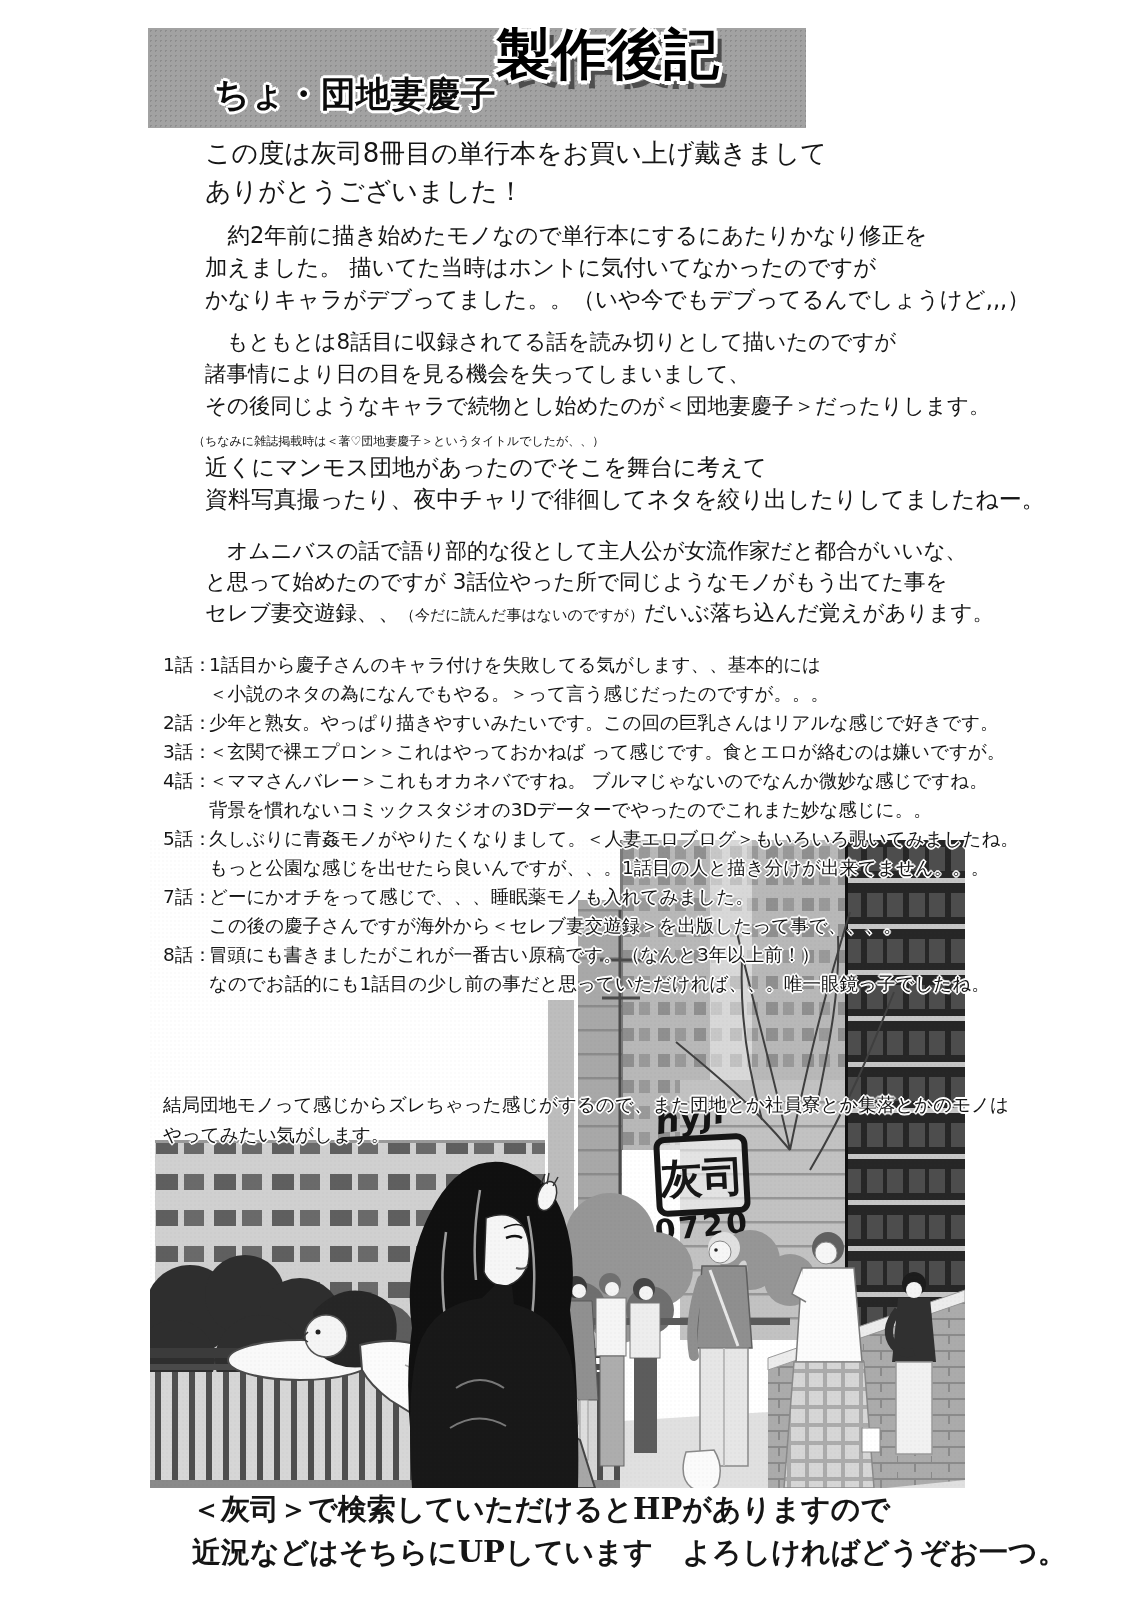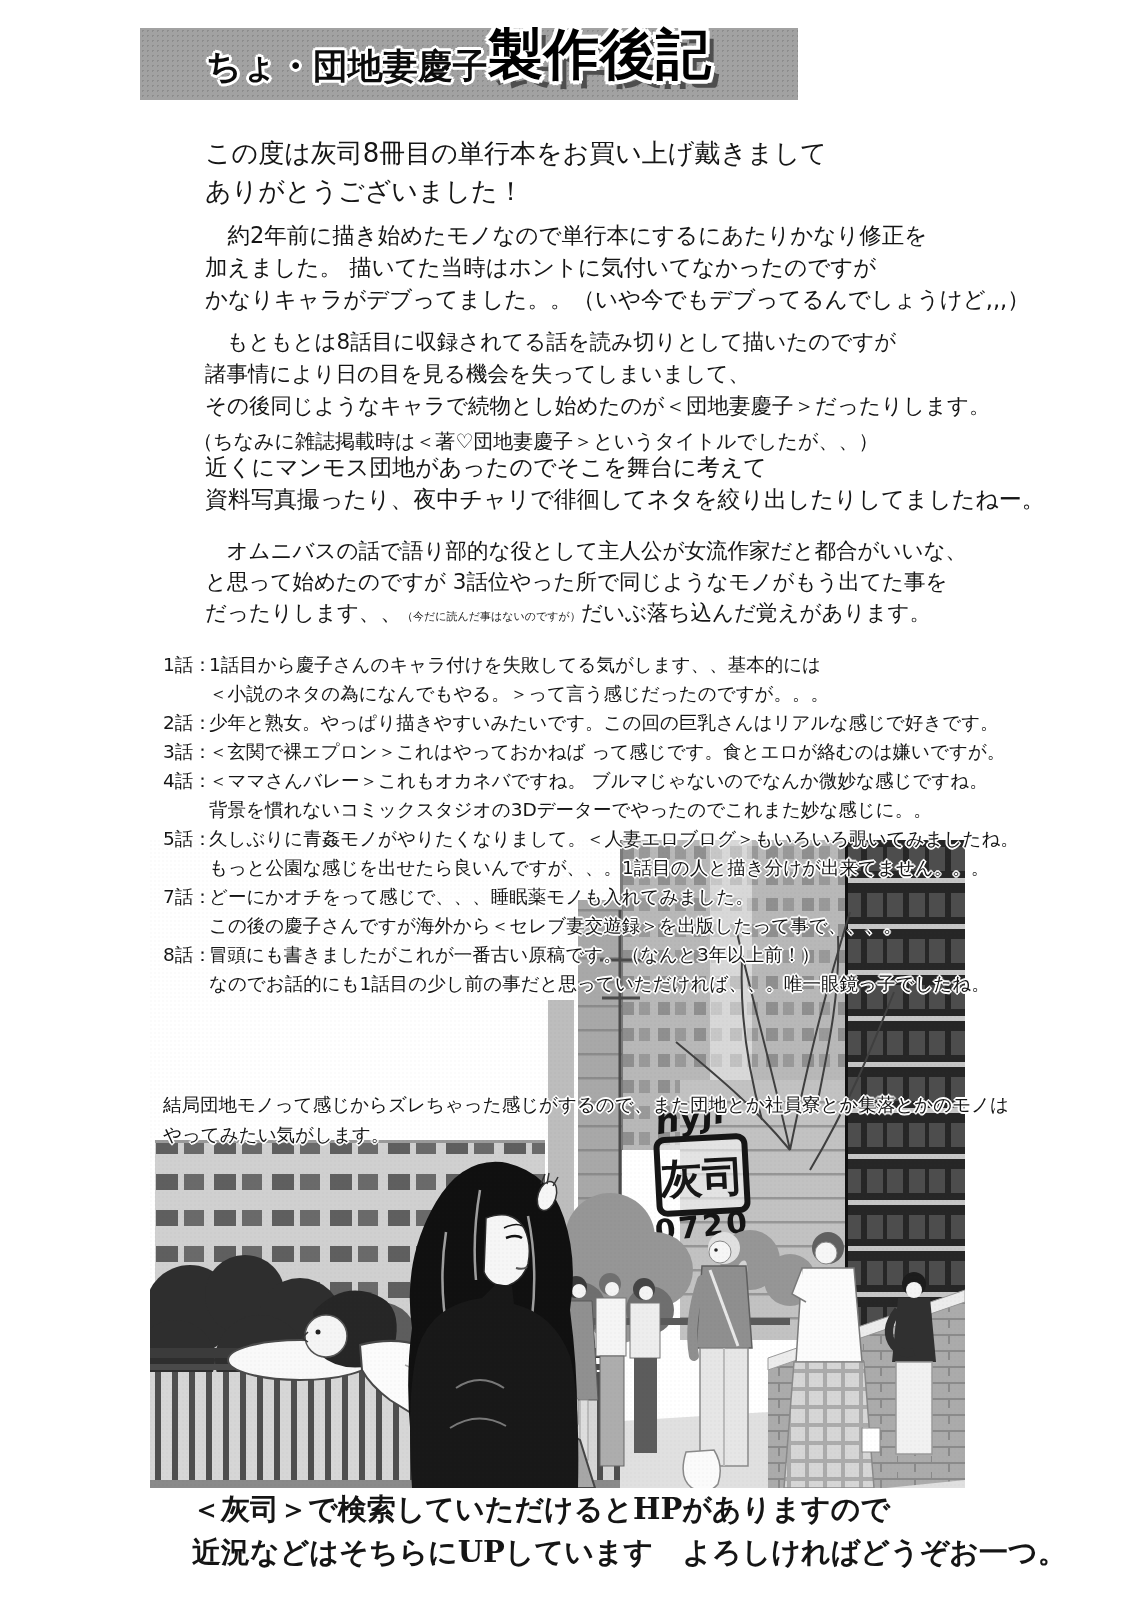--- a/index.html
+++ b/index.html
@@ -1,42 +1,42 @@
 <!DOCTYPE html>
 <html><head>
 <meta charset="utf-8">
 <style>
   html,body{margin:0;padding:0;background:#ffffff;}
   .page{position:relative;width:1125px;height:1600px;background:#ffffff;overflow:hidden;
         font-family:"DejaVu Sans","Liberation Sans",sans-serif;color:#151515;}
   
-  .banner{position:absolute;left:140px;top:28px;width:658px;height:72px;
+  .banner{position:absolute;left:148px;top:28px;width:658px;height:100px;
           background-color:#a2a2a2;
           background-image:radial-gradient(#8d8d8d 1px, rgba(0,0,0,0) 1px);
           background-size:5px 5px;}
   .series-title{position:absolute;left:66px;bottom:10px;font-size:35px;font-weight:bold;
           color:#0b0b0b;letter-spacing:0px;white-space:nowrap;
           text-shadow:-3px 0 0 #fff,3px 0 0 #fff,0 -3px 0 #fff,0 3px 0 #fff,
                       -2px -2px 0 #fff,2px -2px 0 #fff,-2px 2px 0 #fff,2px 2px 0 #fff;}
   .big-title{position:absolute;left:348px;top:-10px;font-size:55px;font-weight:bold;
           color:#000;letter-spacing:1px;white-space:nowrap;
           text-shadow:-4px 0 0 #fff,4px 0 0 #fff,0 -4px 0 #fff,0 4px 0 #fff,
                       -3px -3px 0 #fff,3px -3px 0 #fff,-3px 3px 0 #fff,3px 3px 0 #fff,
                       8px 8px 0 #4e4e4e;}
   
   .t{position:absolute;white-space:nowrap;}
   .halo{text-shadow:-2px 0 0 #fff,2px 0 0 #fff,0 -2px 0 #fff,0 2px 0 #fff,
         -1px -1px 0 #fff,1px 1px 0 #fff,1px -1px 0 #fff,-1px 1px 0 #fff;}
   .intro{left:205px;top:134px;font-size:26px;line-height:38px;}
   .p2{left:205px;top:219px;font-size:22.5px;line-height:32px;}
   .p3{left:205px;top:326px;font-size:21.5px;line-height:32px;}
-  .p3small{font-size:20px;margin-left:-12px;margin-top:3px;}
+  .p3small{font-size:12px;margin-left:-12px;margin-top:3px;}
   .p4{left:205px;top:451px;font-size:23px;line-height:32px;}
   .p5{left:205px;top:535px;font-size:21.5px;line-height:31px;}
-  .small-inline{font-size:11px;}
+  .small-inline{font-size:15px;}
   .eps{left:163px;top:650px;font-size:18.5px;line-height:29px;}
   .ep-label{display:inline-block;width:46px;}
   .ep-cont{padding-left:46px;}
   .closing{left:163px;top:1090px;font-size:18.5px;line-height:30px;}
   .footer{left:192px;top:1488px;font-size:29px;line-height:43px;font-weight:bold;
           font-family:"DejaVu Serif","Liberation Serif",serif;}
   .illust{position:absolute;left:150px;top:840px;width:815px;height:648px;}
 </style>
 </head>
 <body>
@@ -272,21 +272,21 @@
   </div>
 
   <div class="t p4">
     <div>近くにマンモス団地があったのでそこを舞台に考えて</div>
     <div>資料写真撮ったり、夜中チャリで徘徊してネタを絞り出したりしてましたねー。</div>
   </div>
 
   <div class="t p5">
     <div>　オムニバスの話で語り部的な役として主人公が女流作家だと都合がいいな、</div>
     <div>と思って始めたのですが 3話位やった所で同じようなモノがもう出てた事を</div>
-    <div><span>だったりします、、</span><span class="small-inline">（今だに読んだ事はないのですが）</span><span>だいぶ落ち込んだ覚えがあります。</span></div>
+    <div><span>セレブ妻交遊録、、</span><span class="small-inline">（今だに読んだ事はないのですが）</span><span>だいぶ落ち込んだ覚えがあります。</span></div>
   </div>
 
   <div class="t eps halo">
     <div>
       <span class="ep-label">1話：</span><span>1話目から慶子さんのキャラ付けを失敗してる気がします、、基本的には</span>
       <div class="ep-cont">＜小説のネタの為になんでもやる。＞って言う感じだったのですが。。。</div>
     </div>
     <div>
       <span class="ep-label">2話：</span><span>少年と熟女。やっぱり描きやすいみたいです。この回の巨乳さんはリアルな感じで好きです。</span>
     </div>

